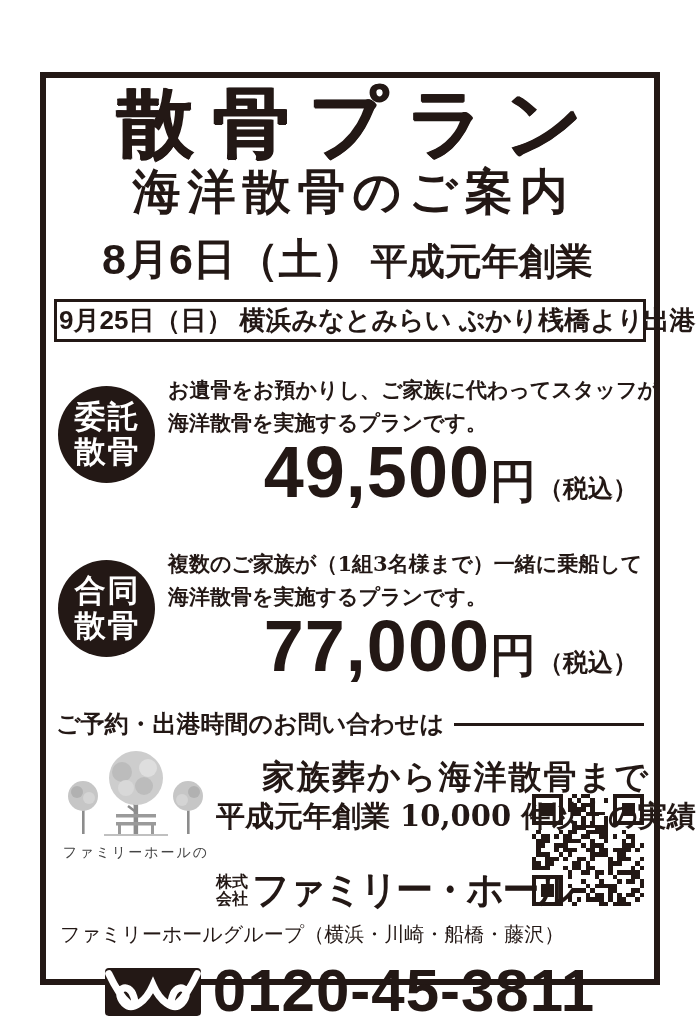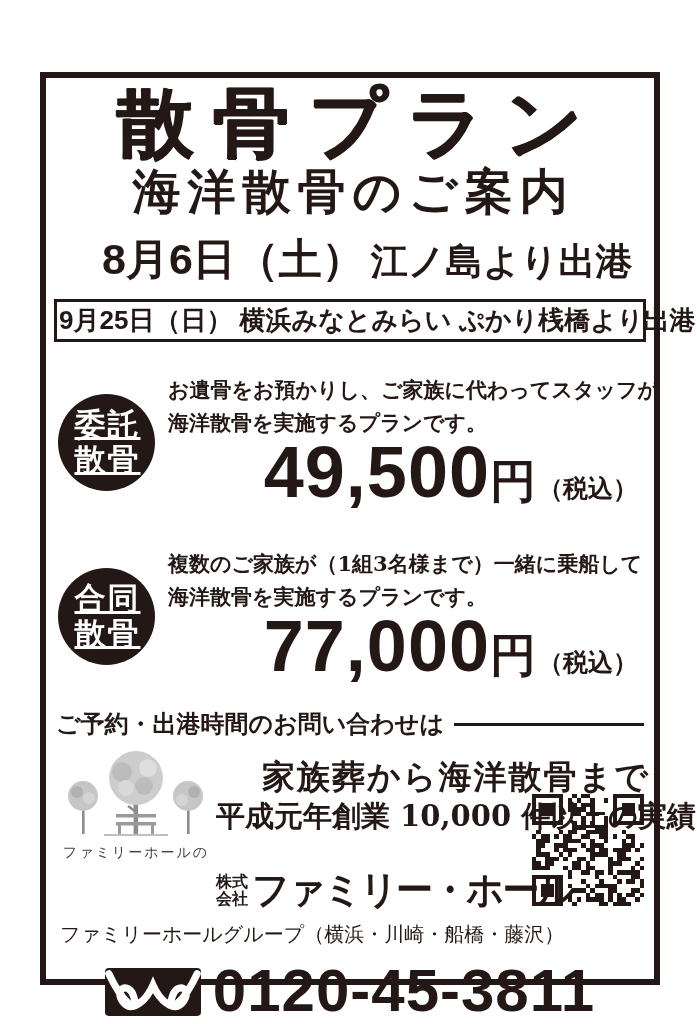--- a/index.html
+++ b/index.html
@@ -32,24 +32,24 @@
 
   .alt-date-box {
     margin:10px 8px 0 8px; border:3px solid #231815;
     font-weight:700; font-size:26px; text-align:center; white-space:nowrap;
     padding:3px 2px; line-height:1.2;
   }
 
   
   .plan { position:relative; margin:16px 10px 0 10px; min-height:142px; }
   .plan-badge {
-    position:absolute; left:2px; top:20px; width:97px; height:97px;
+    position:absolute; left:2px; top:12px; width:97px; height:97px;
     background:#231815; border-radius:50%; color:#fff;
     display:flex; flex-direction:column; align-items:center; justify-content:center;
-    font-weight:700; font-size:31px; line-height:1.12; letter-spacing:2px; text-indent:2px;text-decoration:underline;
+    font-weight:700; font-size:31px; line-height:1.12; letter-spacing:2px; text-indent:2px;
   }
   .plan-desc {
     margin-left:112px; font-family:"DejaVu Serif","Liberation Serif",serif;
     font-weight:700; font-size:21px; line-height:1.55; white-space:nowrap;margin-top:32px;
   }
   .plan-price {
     text-align:right; padding-right:6px; white-space:nowrap; margin-top:-4px;
     display:flex; align-items:baseline; justify-content:flex-end;
   }
   .price-number { font-weight:900; font-size:72px; letter-spacing:1px; line-height:1.0; }
@@ -88,21 +88,21 @@
 </head>
 <body>
 
 <div class="frame">
 
   <div class="title-main">散骨プラン</div>
   <div class="title-sub">海洋散骨のご案内</div>
 
   <div class="schedule">
     <div class="main-date-line">
-      <span class="main-date">8月6日（土）</span><span class="main-port">江ノ島より出港</span>
+      <span class="main-date">8月6日（土）</span><span class="main-port">平成元年創業</span>
     </div>
   </div>
   <div class="alt-date-box">9月25日（日） 横浜みなとみらい ぷかり桟橋より出港</div>
 
   <div class="plan">
     <div class="plan-badge">
       <span>委託</span>
       <span>散骨</span>
     </div>
     <div class="plan-desc">

